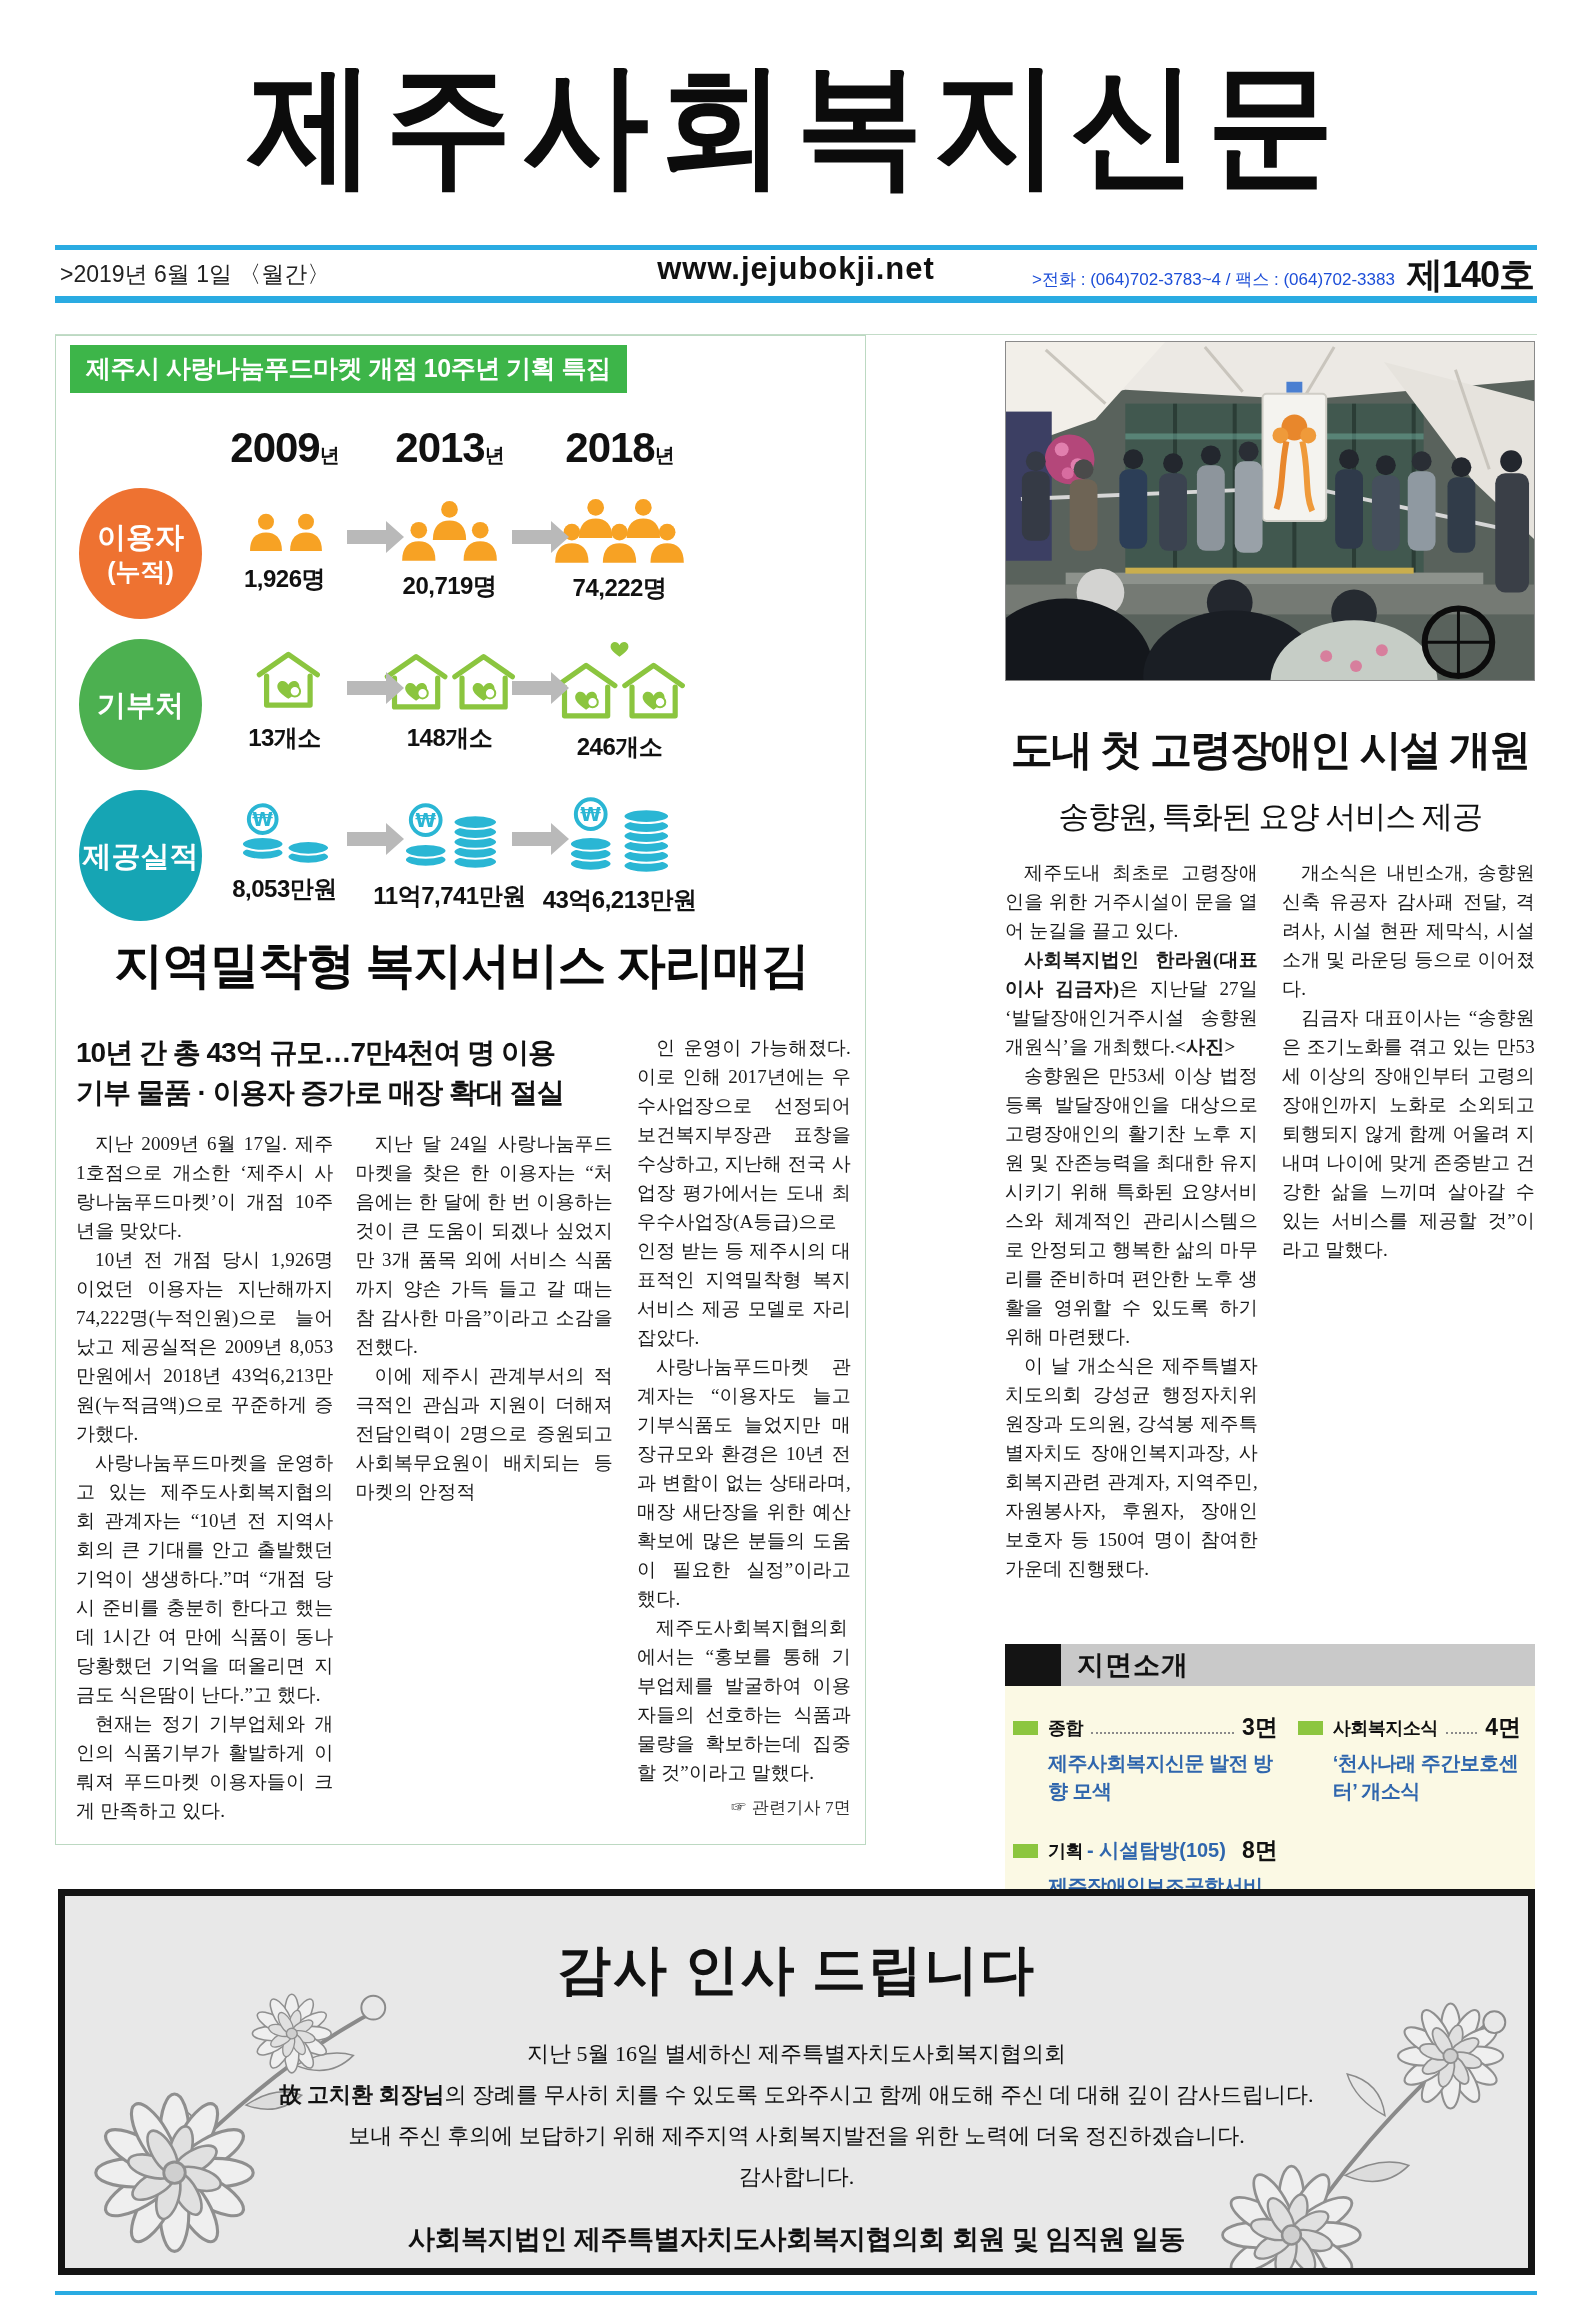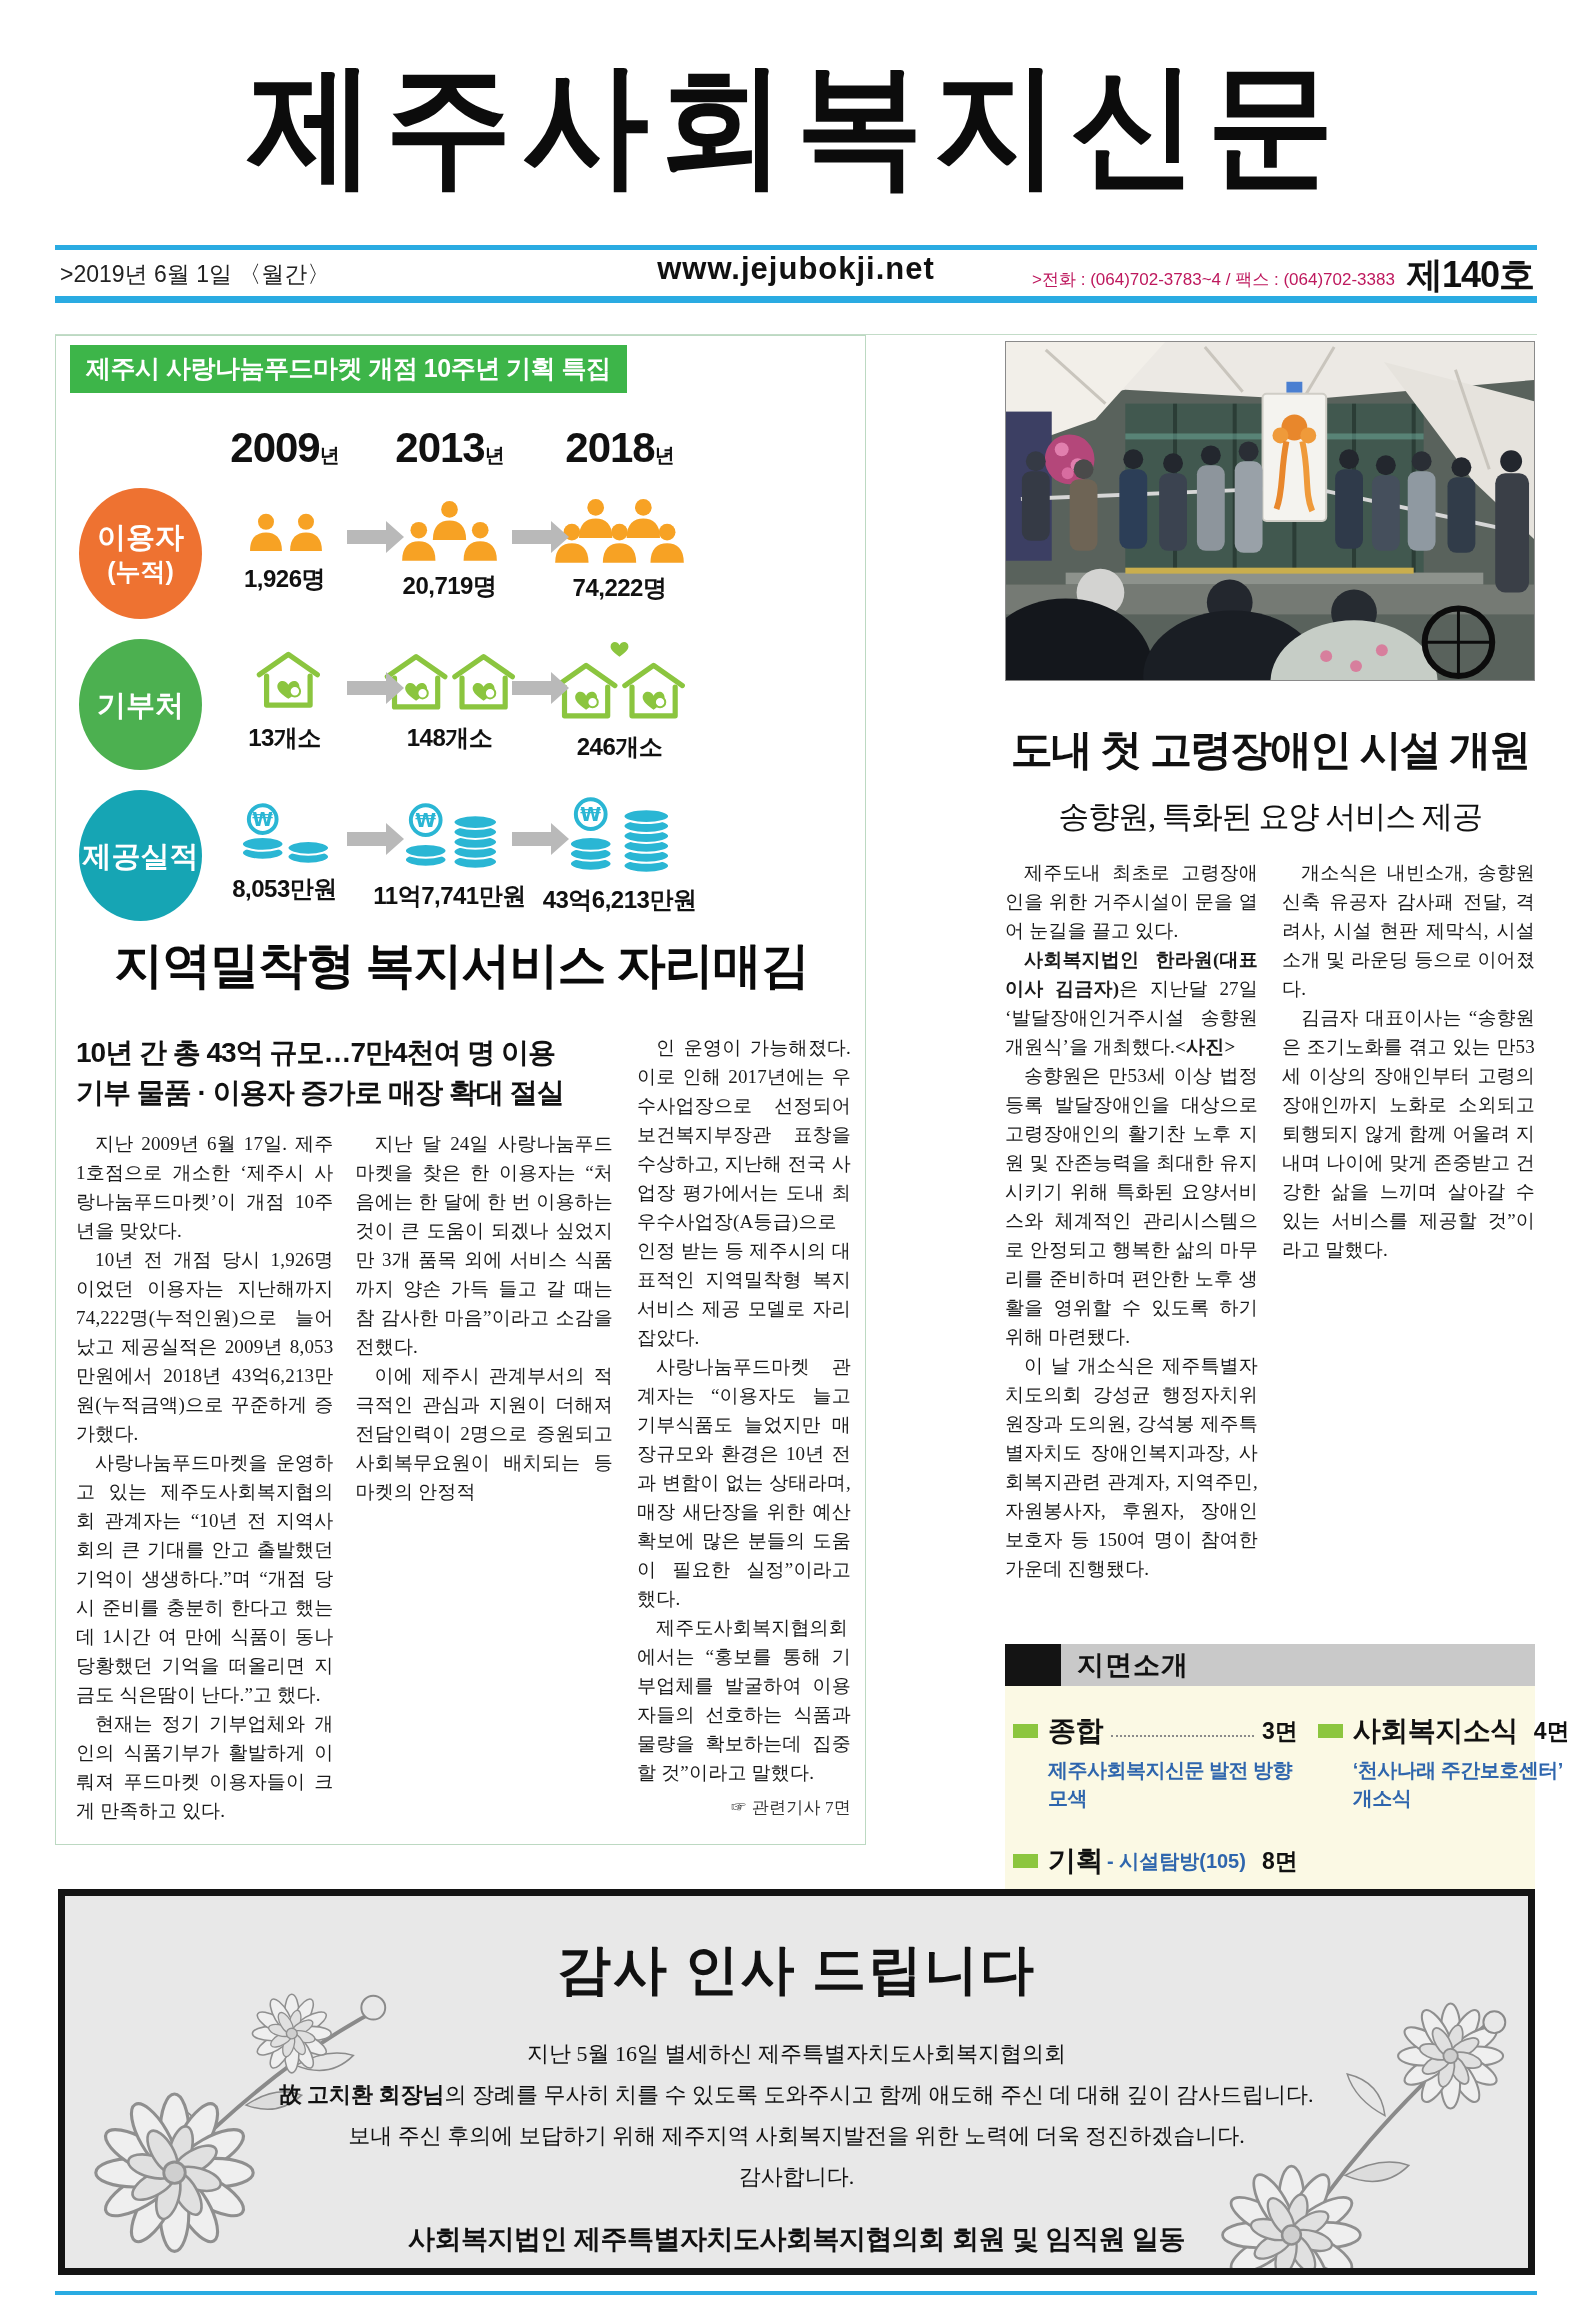--- a/index.html
+++ b/index.html
@@ -15,21 +15,21 @@
     font-family:"Liberation Serif", serif; font-weight:900; font-size:127px;
     letter-spacing:10px; color:#0c0c0c; transform:scaleY(1.06);
   }
   .rule { position:absolute; left:55px; right:55px; background:#2aabe2; }
   .rule.top { top:245px; height:5px; }
   .rule.bottom { top:296px; height:7px; }
   .dateline-left { position:absolute; left:60px; top:259px; font-size:23px; color:#222; }
   .dateline-site { position:absolute; left:0; width:100%; top:251px; text-align:center;
     font-weight:bold; font-size:31px; letter-spacing:1px; }
   .dateline-right { position:absolute; right:58px; top:251px; display:flex; align-items:center; gap:12px; }
-  .dateline-contact { font-size:17px; color:#be185d; padding-top:8px; }
+  .dateline-contact { font-size:17px; color:#1d4ed8; padding-top:8px; }
   .issue-no { font-size:36px; font-weight:bold; letter-spacing:-1px; }
   .content-topline { position:absolute; left:55px; right:55px; top:334px; height:1px; background:#c3dcc8; }
 
   
   .left-box {
     position:absolute; left:55px; top:335px; width:811px; height:1510px;
     border:1px solid #bcd9c2; background:#fff;
   }
   .badge {
     position:absolute; left:14px; top:9px; background:#3db549; color:#fff;
@@ -88,21 +88,21 @@
 
   
   .guide { position:absolute; left:1005px; top:1644px; width:530px; }
   .guide-head { height:42px; background:#c9c9c9; display:flex; align-items:center; }
   .guide-square { width:56px; height:42px; background:#141414; }
   .guide-title { font-weight:bold; font-size:27px; margin-left:16px; letter-spacing:1px; }
   .guide-body { background:#fbf9e4; padding:26px 14px 30px 8px; display:grid;
     grid-template-columns:1fr 1fr; column-gap:20px; row-gap:30px; }
   .g-top { display:flex; align-items:center; }
   .g-bullet { width:25px; height:14px; background:#8cc63f; margin-right:10px; flex:none; }
-  .g-label { font-weight:bold; font-size:28px; letter-spacing:-0.5px; white-space:nowrap; }
+  .g-label { font-weight:bold; font-size:18px; letter-spacing:-0.5px; white-space:nowrap; }
   .g-label-sub { font-weight:bold; font-size:20px; color:#2f66ad; margin-left:4px; white-space:nowrap; }
   .g-leader { flex:1; border-bottom:2px dotted #8a8a8a; margin:10px 8px 0; }
   .g-page { font-weight:bold; font-size:23px; white-space:nowrap; }
   .g-desc { color:#2f66ad; font-weight:bold; font-size:20px; line-height:28px; margin:6px 0 0 35px; letter-spacing:-0.5px; }
 
   
   .notice { position:absolute; left:58px; top:1889px; width:1477px; height:386px;
     background:#e8e8e8; border:7px solid #141414; overflow:hidden; }
   .n-title { text-align:center; margin-top:38px; font-family:"Liberation Serif", serif;
     font-weight:bold; font-size:54px; letter-spacing:2px; position:relative; z-index:2; }

